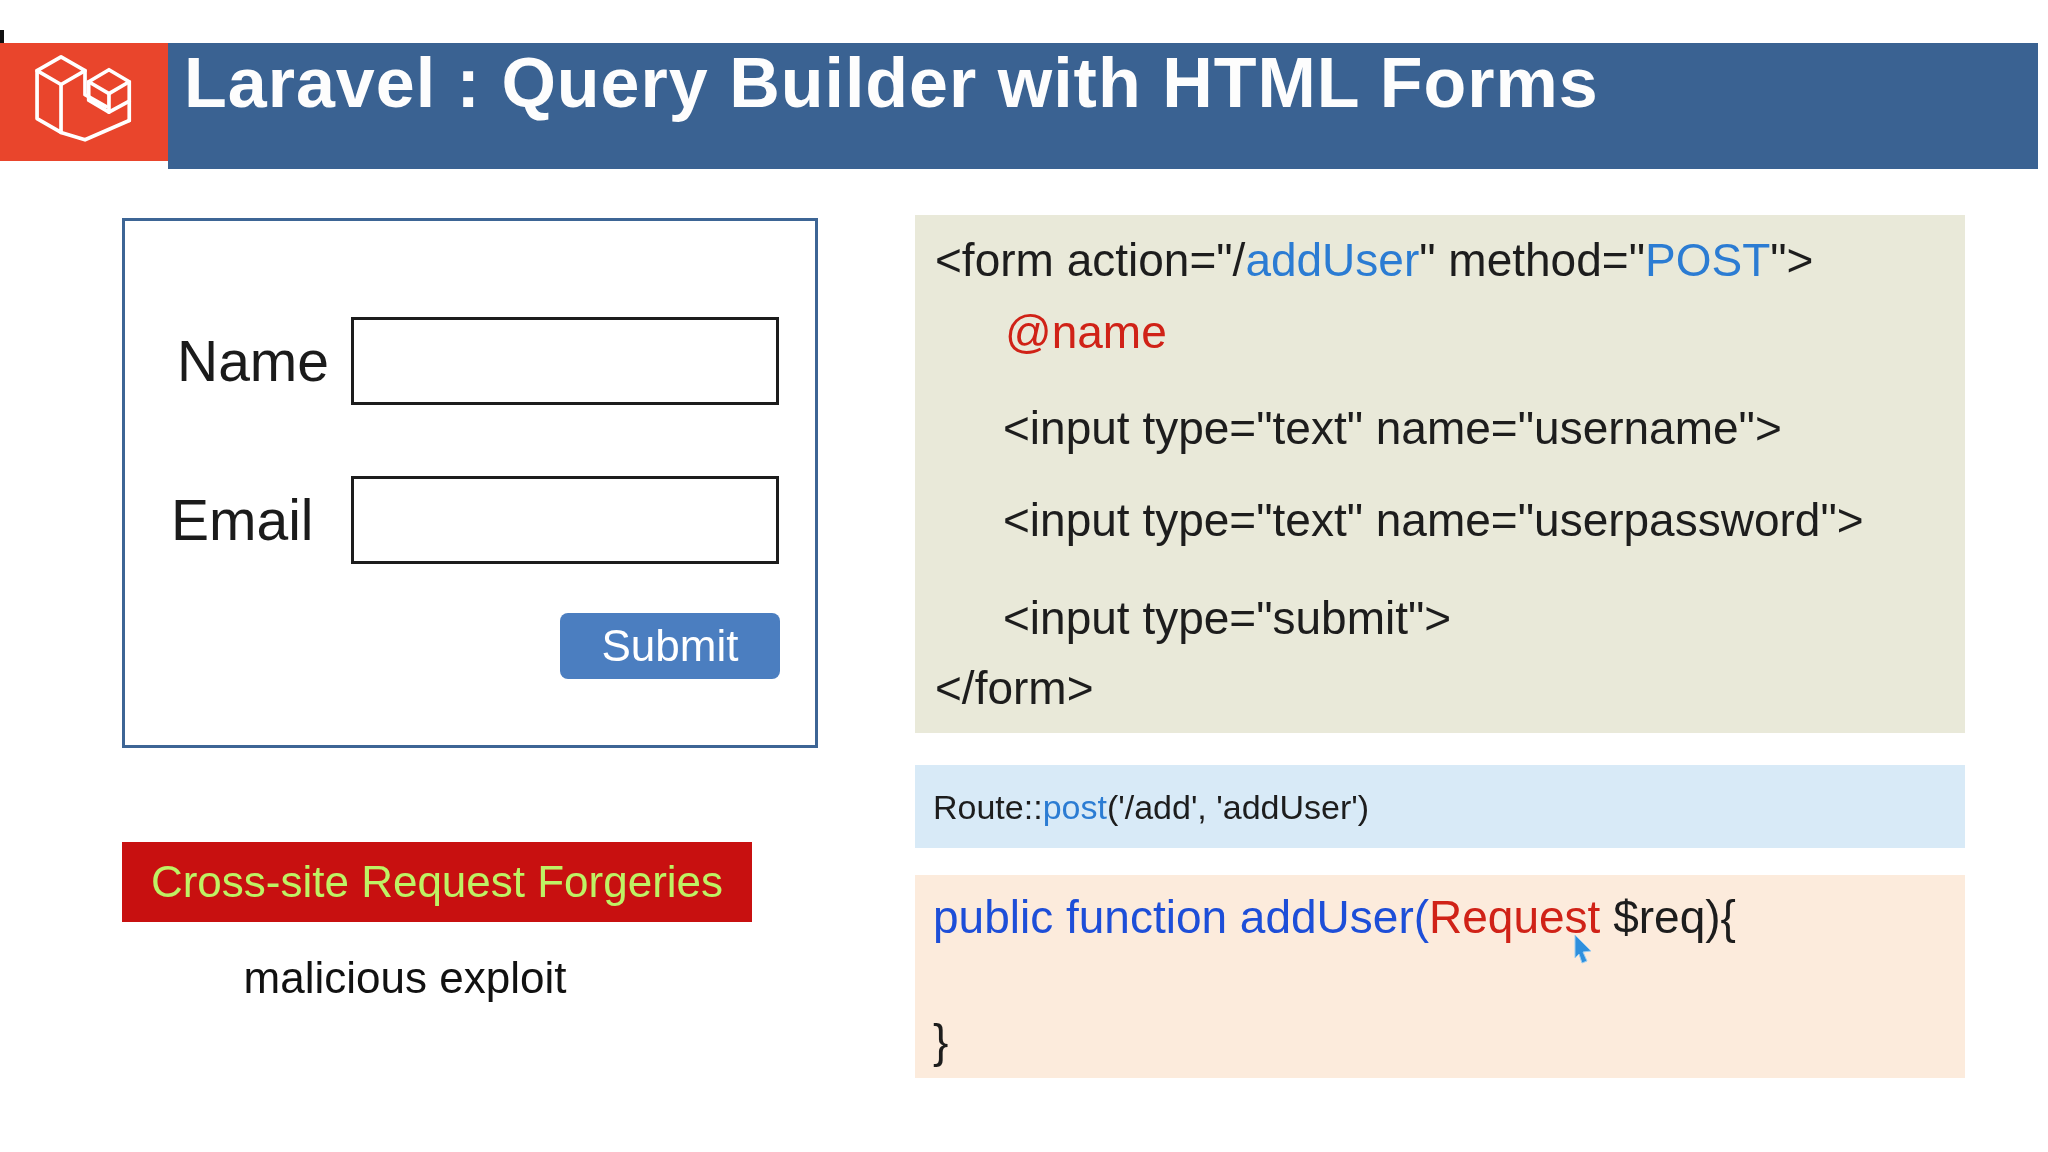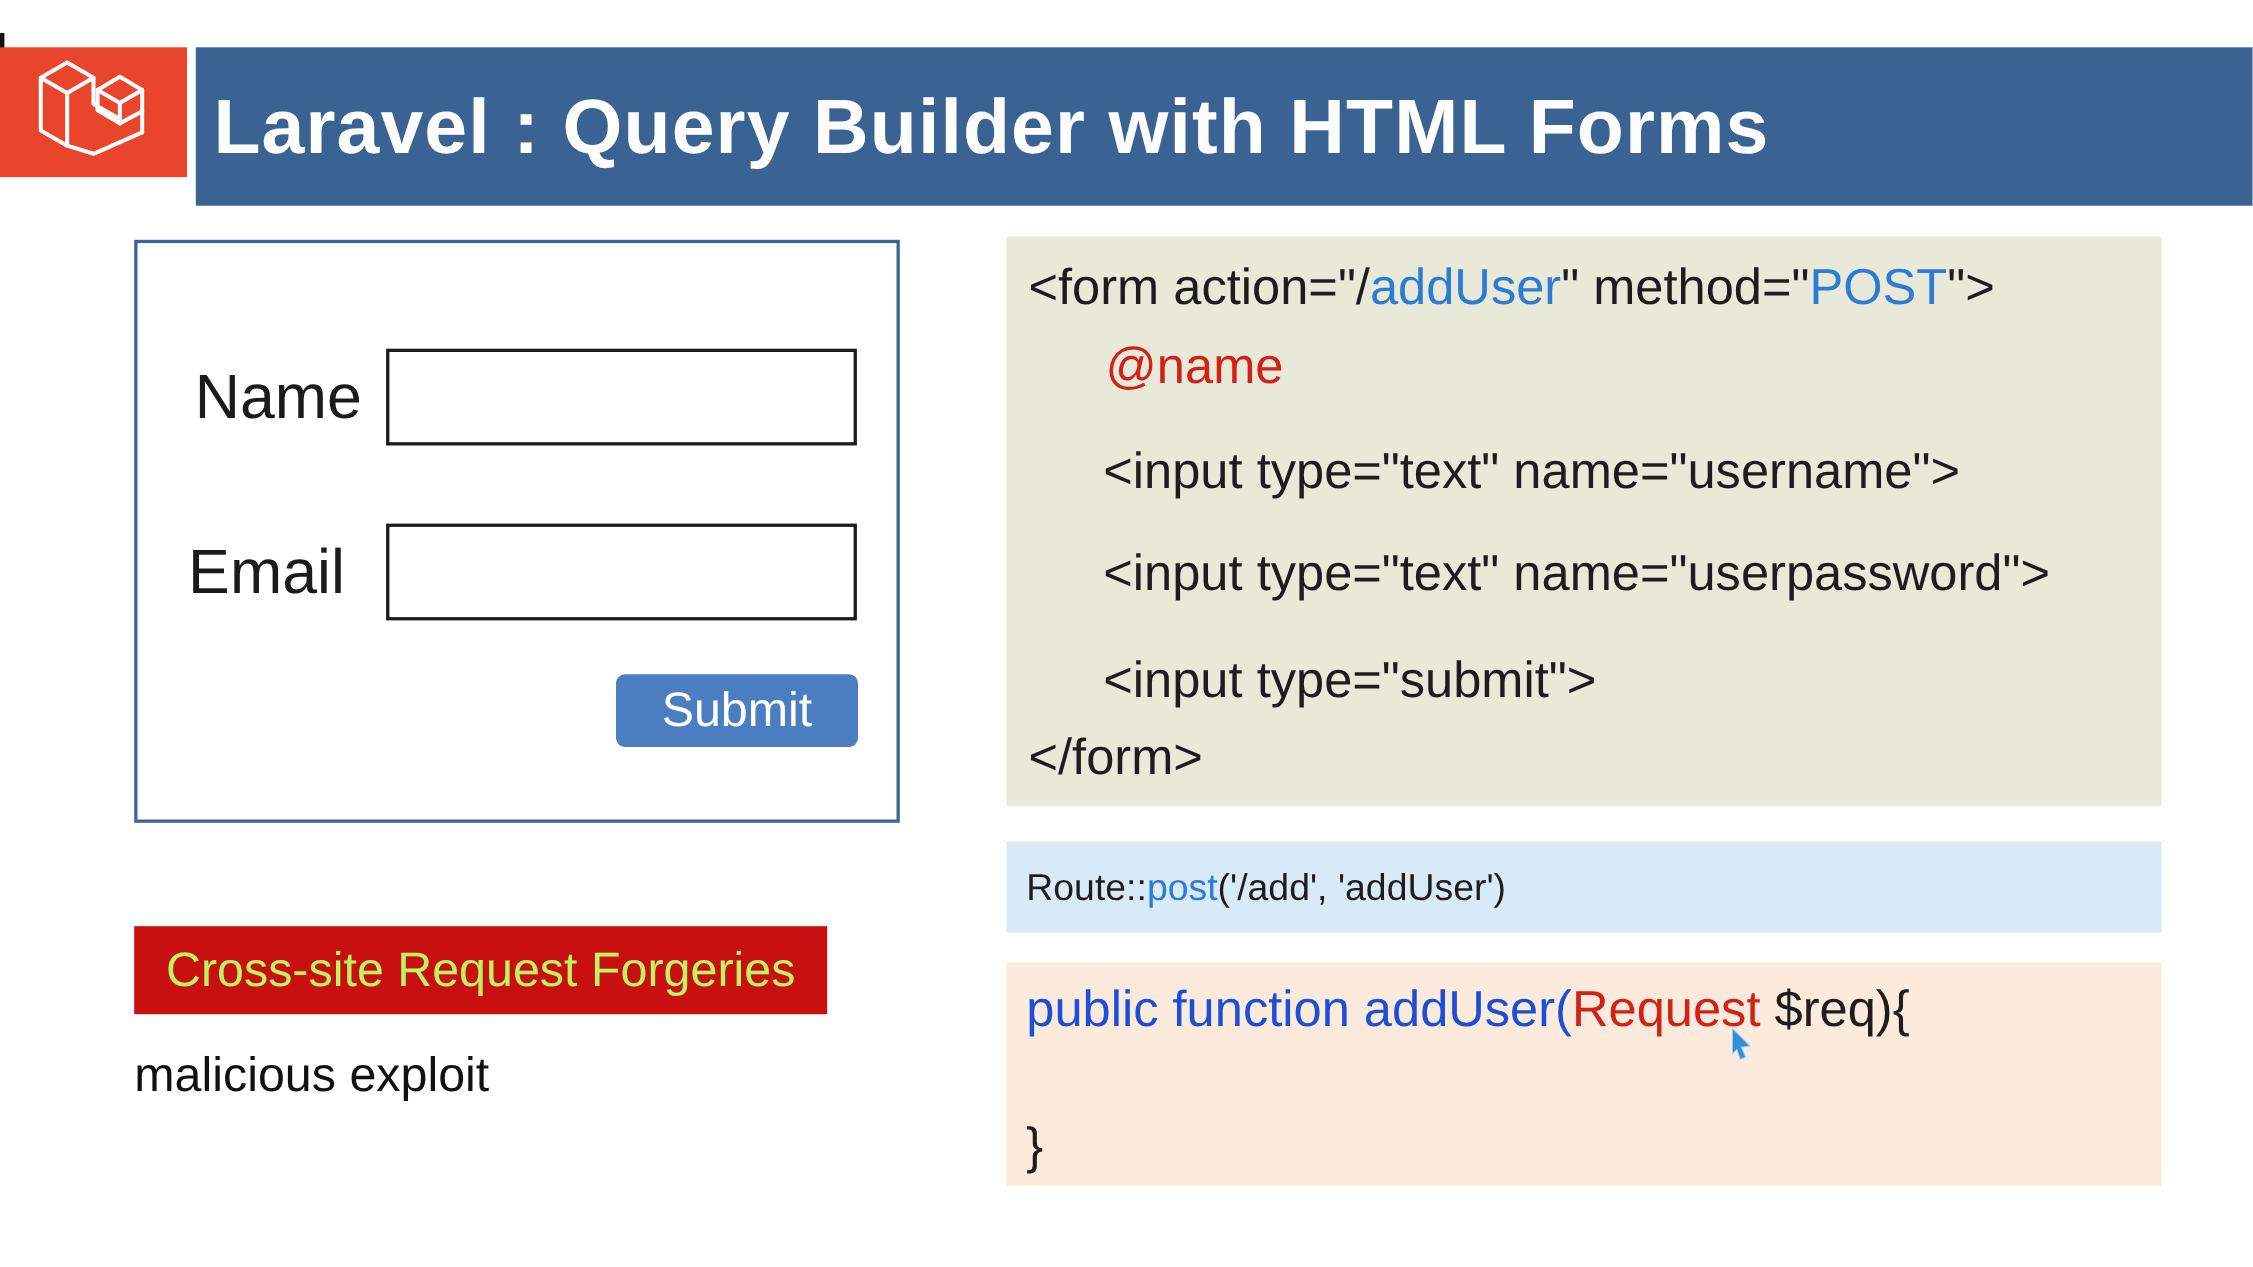--- a/index.html
+++ b/index.html
@@ -5,36 +5,36 @@
   html,body{margin:0;padding:0;background:#ffffff;}
   .stage{
     position:relative;width:2048px;height:1152px;overflow:hidden;
     background:#ffffff;font-family:"Liberation Sans",sans-serif;
     -webkit-font-smoothing:antialiased;
   }
   
   .artifact{position:absolute;left:0;top:30px;width:4px;height:28px;background:#111;}
   
   .logo-tile{position:absolute;left:0;top:43px;width:170px;height:118px;display:flex;align-items:center;justify-content:center;}
-  .header-bar{position:absolute;left:178px;top:43px;width:1870px;height:144px;display:flex;align-items:center;}
+  .header-bar{position:absolute;left:168px;top:43px;width:1870px;height:126px;display:flex;}
   .page-title{color:#fdfdfd;font-size:70px;font-weight:700;letter-spacing:1px;padding-left:16px;white-space:nowrap;}
   
   .form-panel{position:absolute;left:122px;top:218px;width:696px;height:530px;background:#fff;border:3px solid #3d6595;box-sizing:border-box;}
   .field-label{position:absolute;font-size:57px;color:#1b1b1b;line-height:56px;}
   .label-name{left:52px;top:112px;}
   .label-email{left:46px;top:271px;}
   .mock-input{position:absolute;left:226px;width:428px;height:88px;border:3px solid #1c1c1c;background:#fff;box-sizing:border-box;font-size:40px;padding:0 14px;font-family:"Liberation Sans",sans-serif;}
   .input-name{top:96px;}
   .input-email{top:255px;}
   .submit-btn{position:absolute;left:435px;top:392px;width:220px;height:66px;border:none;border-radius:8px;
     color:#ffffff;font-size:44px;font-family:"Liberation Sans",sans-serif;cursor:pointer;}
   
   .csrf-banner{position:absolute;left:122px;top:842px;width:630px;height:80px;display:flex;align-items:center;justify-content:center;
     color:#bef264;font-size:44px;white-space:nowrap;}
-  .csrf-caption{position:absolute;left:122px;top:953px;width:566px;text-align:left;color:#111;font-size:44px;}
+  .csrf-caption{position:absolute;left:122px;top:953px;width:566px;text-align:center;color:#111;font-size:44px;}
   
   .code-block{position:absolute;left:915px;width:1050px;}
   .block-form{top:215px;height:518px;}
   .block-route{top:765px;height:83px;display:flex;align-items:center;}
   .block-controller{top:875px;height:203px;}
   .code-line{position:absolute;font-size:46px;line-height:60px;white-space:nowrap;color:#1d1d1d;}
   .cl-0{left:20px;top:15px;}
   .cl-1{left:90px;top:87px;}
   .cl-2{left:88px;top:183px;}
   .cl-3{left:88px;top:275px;}

